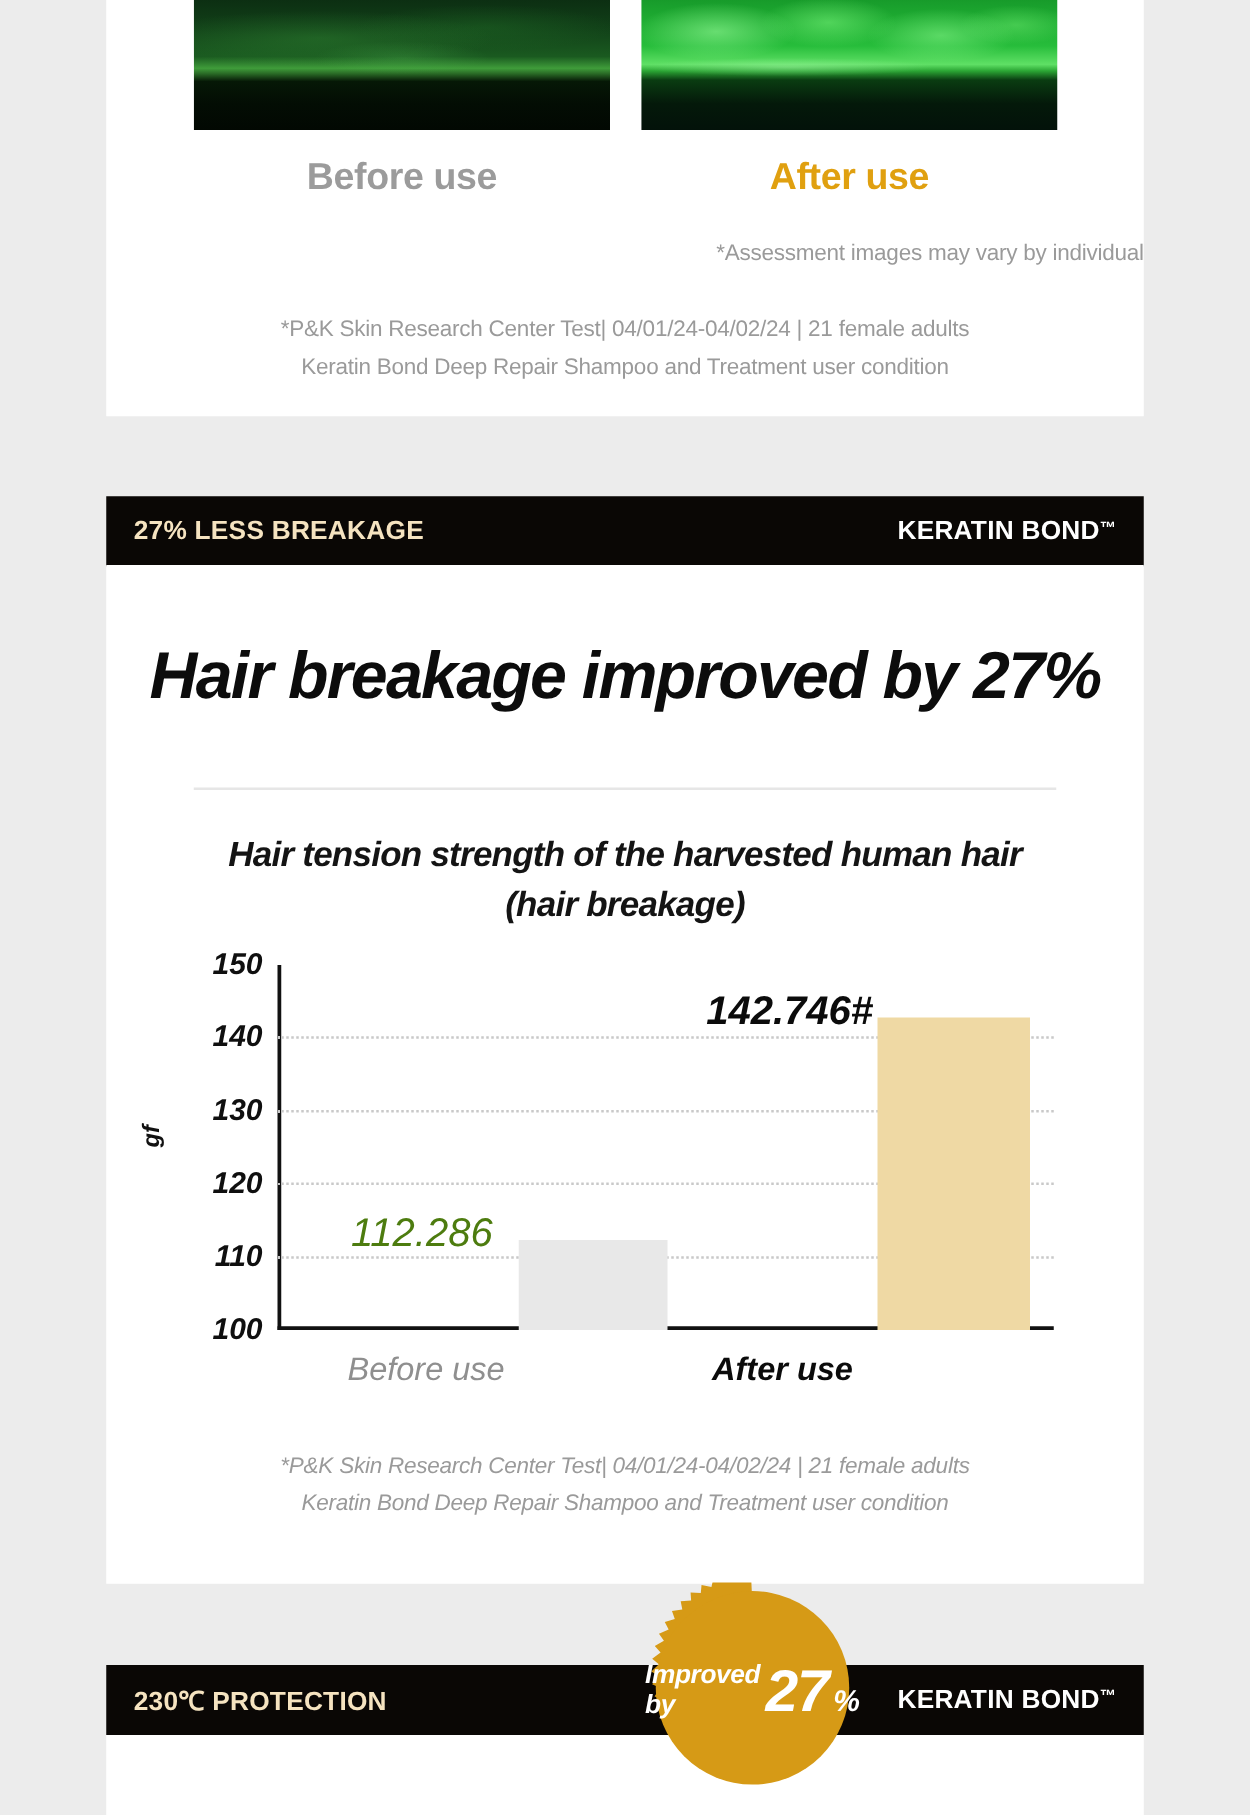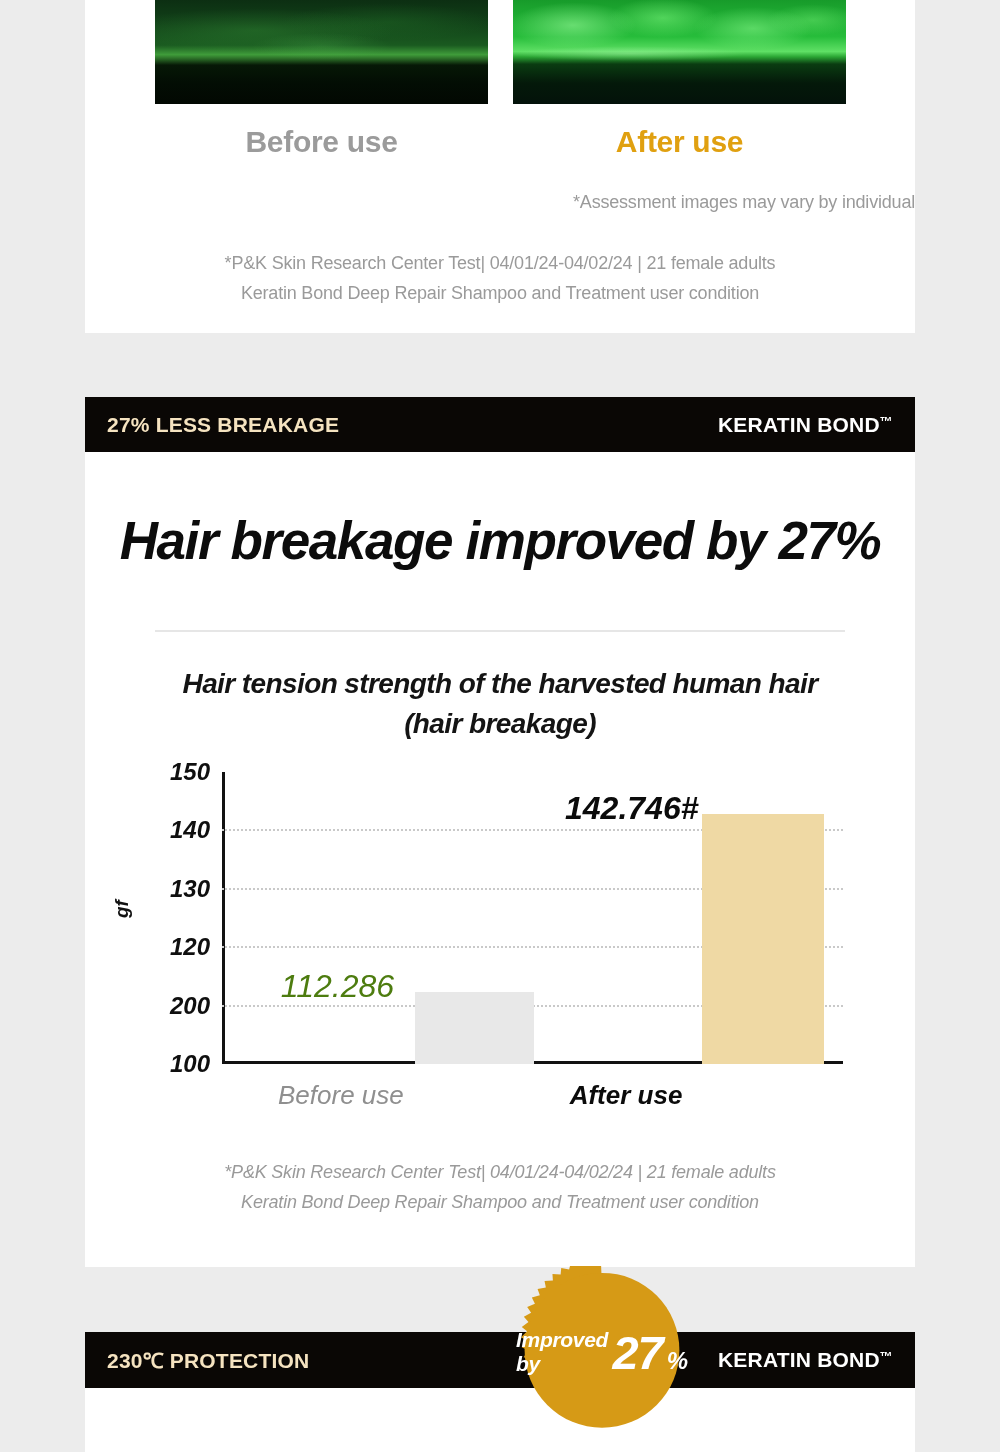--- a/index.html
+++ b/index.html
@@ -361,21 +361,21 @@
 
       <div id="axis-y"></div>
       <div id="axis-x"></div>
 
       <div id="plot">
 
         <div class="ytick" style="top:0%">150</div>
         <div class="ytick" style="top:20%">140</div>
         <div class="ytick" style="top:40%">130</div>
         <div class="ytick" style="top:60%">120</div>
-        <div class="ytick" style="top:80%">200</div>
+        <div class="ytick" style="top:80%">110</div>
         <div class="ytick" style="top:100%">100</div>
 
         <div class="gridline" style="top:20%"></div>
         <div class="gridline" style="top:40%"></div>
         <div class="gridline" style="top:60%"></div>
         <div class="gridline" style="top:80%"></div>
 
         <div class="bar" id="bar-before" style="height:24.57%"></div>
         <div class="bar" id="bar-after" style="height:85.49%"></div>
       </div>

